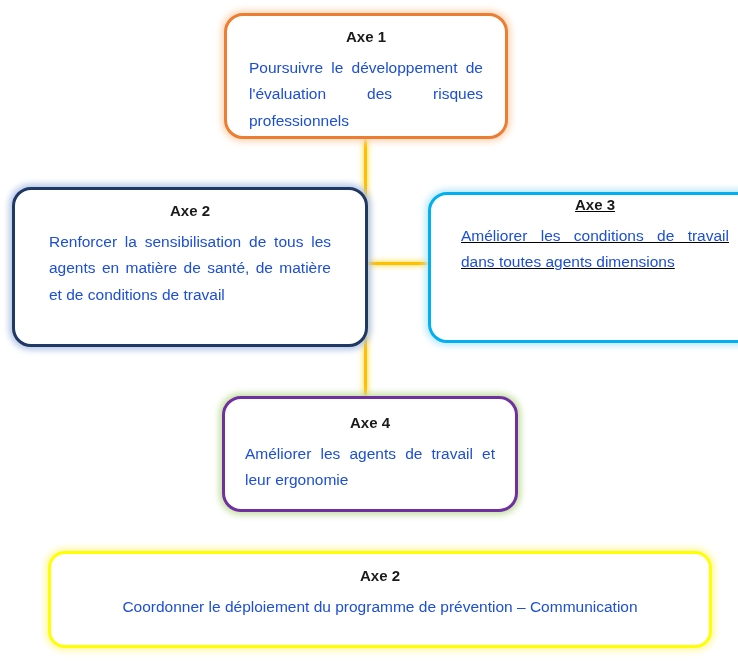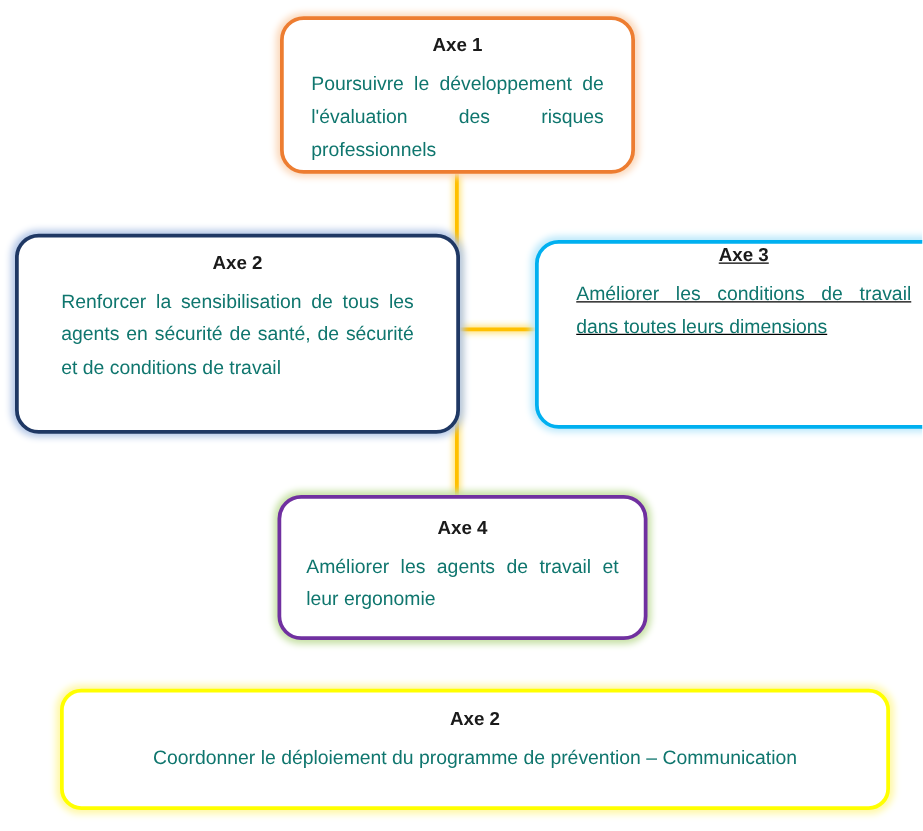--- a/index.html
+++ b/index.html
@@ -43,21 +43,21 @@
   }
   .box-title {
     font-size: 15px;
     font-weight: bold;
     color: #1a1a1a;
     text-align: center;
     margin-bottom: 10px;
   }
   .box-body {
     font-size: 15.5px;
-    color: #0f766e;
+    color: #1d4ed8;
     line-height: 1.7;
     text-align: justify;
   }
   .box-axe1 { left: 224px; top: 13px;  width: 284px; height: 126px; padding: 12px 22px; }
   .box-axe2 { left: 12px;  top: 187px; width: 356px; height: 160px; padding: 12px 34px; }
   .box-axe3 { left: 428px; top: 192px; width: 334px; height: 151px; padding: 1px 30px; text-decoration: underline; }
   .box-axe4 { left: 222px; top: 396px; width: 296px; height: 116px; padding: 15px 20px; }
   .box-axe5 { left: 48px;  top: 551px; width: 664px; height: 97px;  padding: 13px 24px; border-radius: 17px; }
   .box-axe5 .box-body { text-align: center; }
 </style>
@@ -69,26 +69,26 @@
   <div class="connector vertical" style="background: rgb(255, 192, 0); box-shadow: rgb(255, 226, 116) 0px 0px 5px 1.5px;"></div>
   <div class="connector horizontal" style="background: rgb(255, 192, 0); box-shadow: rgb(255, 226, 116) 0px 0px 5px 1.5px;"></div>
 
   <div class="box box-axe1" style="border-color: rgb(237, 125, 49); box-shadow: rgb(251, 217, 188) 0px 0px 6px 2.5px;">
     <div class="box-title">Axe 1</div>
     <div class="box-body">Poursuivre le développement de l'évaluation des risques professionnels</div>
   </div>
 
   <div class="box box-axe2" style="border-color: rgb(31, 56, 100); box-shadow: rgb(180, 199, 231) 0px 0px 6px 2.5px;">
     <div class="box-title">Axe 2</div>
-    <div class="box-body">Renforcer la sensibilisation de tous les agents en sécurité de santé, de sécurité et de conditions de travail</div>
+    <div class="box-body">Renforcer la sensibilisation de tous les agents en matière de santé, de matière et de conditions de travail</div>
   </div>
 
   <div class="box box-axe3" style="border-color: rgb(0, 176, 240); box-shadow: rgb(189, 233, 251) 0px 0px 6px 2.5px;">
     <div class="box-title">Axe 3</div>
-    <div class="box-body">Améliorer les conditions de travail dans toutes leurs dimensions</div>
+    <div class="box-body">Améliorer les conditions de travail dans toutes agents dimensions</div>
   </div>
 
   <div class="box box-axe4" style="border-color: rgb(112, 48, 160); box-shadow: rgb(198, 224, 164) 0px 0px 6px 2.5px;">
     <div class="box-title">Axe 4</div>
     <div class="box-body">Améliorer les agents de travail et leur ergonomie</div>
   </div>
 
   <div class="box box-axe5" style="border-color: rgb(255, 255, 0); box-shadow: rgb(255, 248, 166) 0px 0px 6px 2.5px;">
     <div class="box-title">Axe 2</div>
     <div class="box-body">Coordonner le déploiement du programme de prévention – Communication</div>

